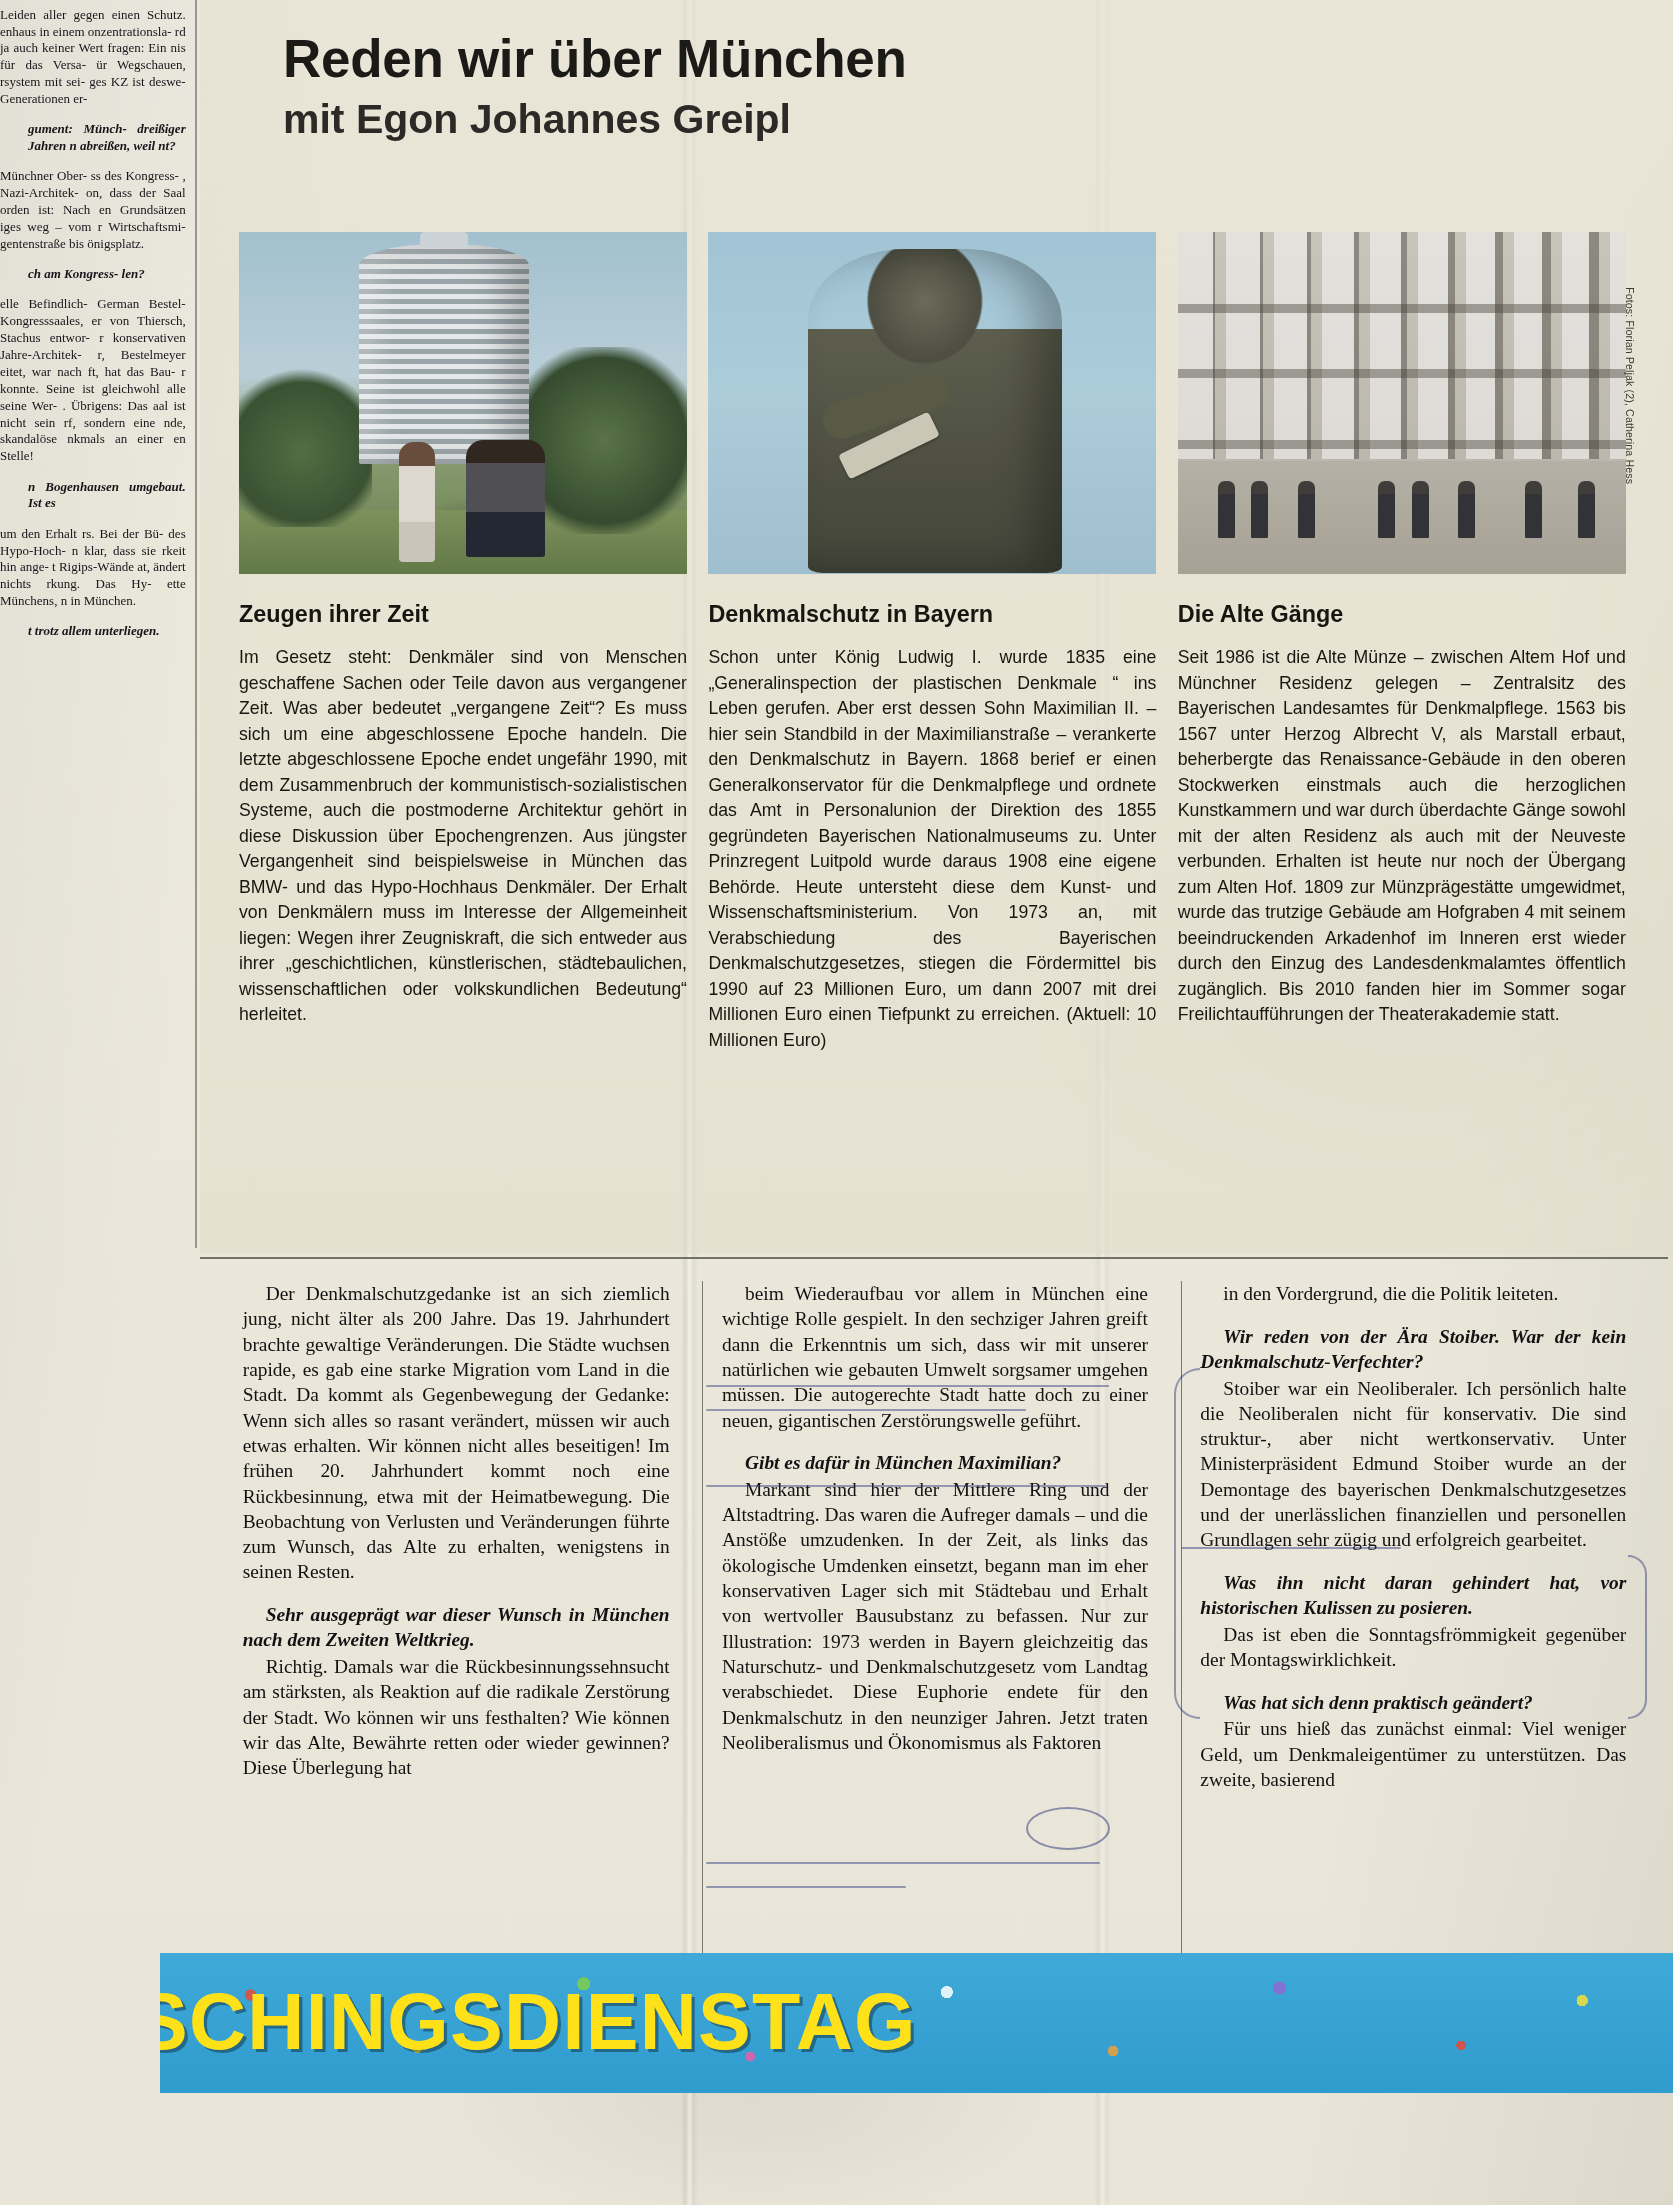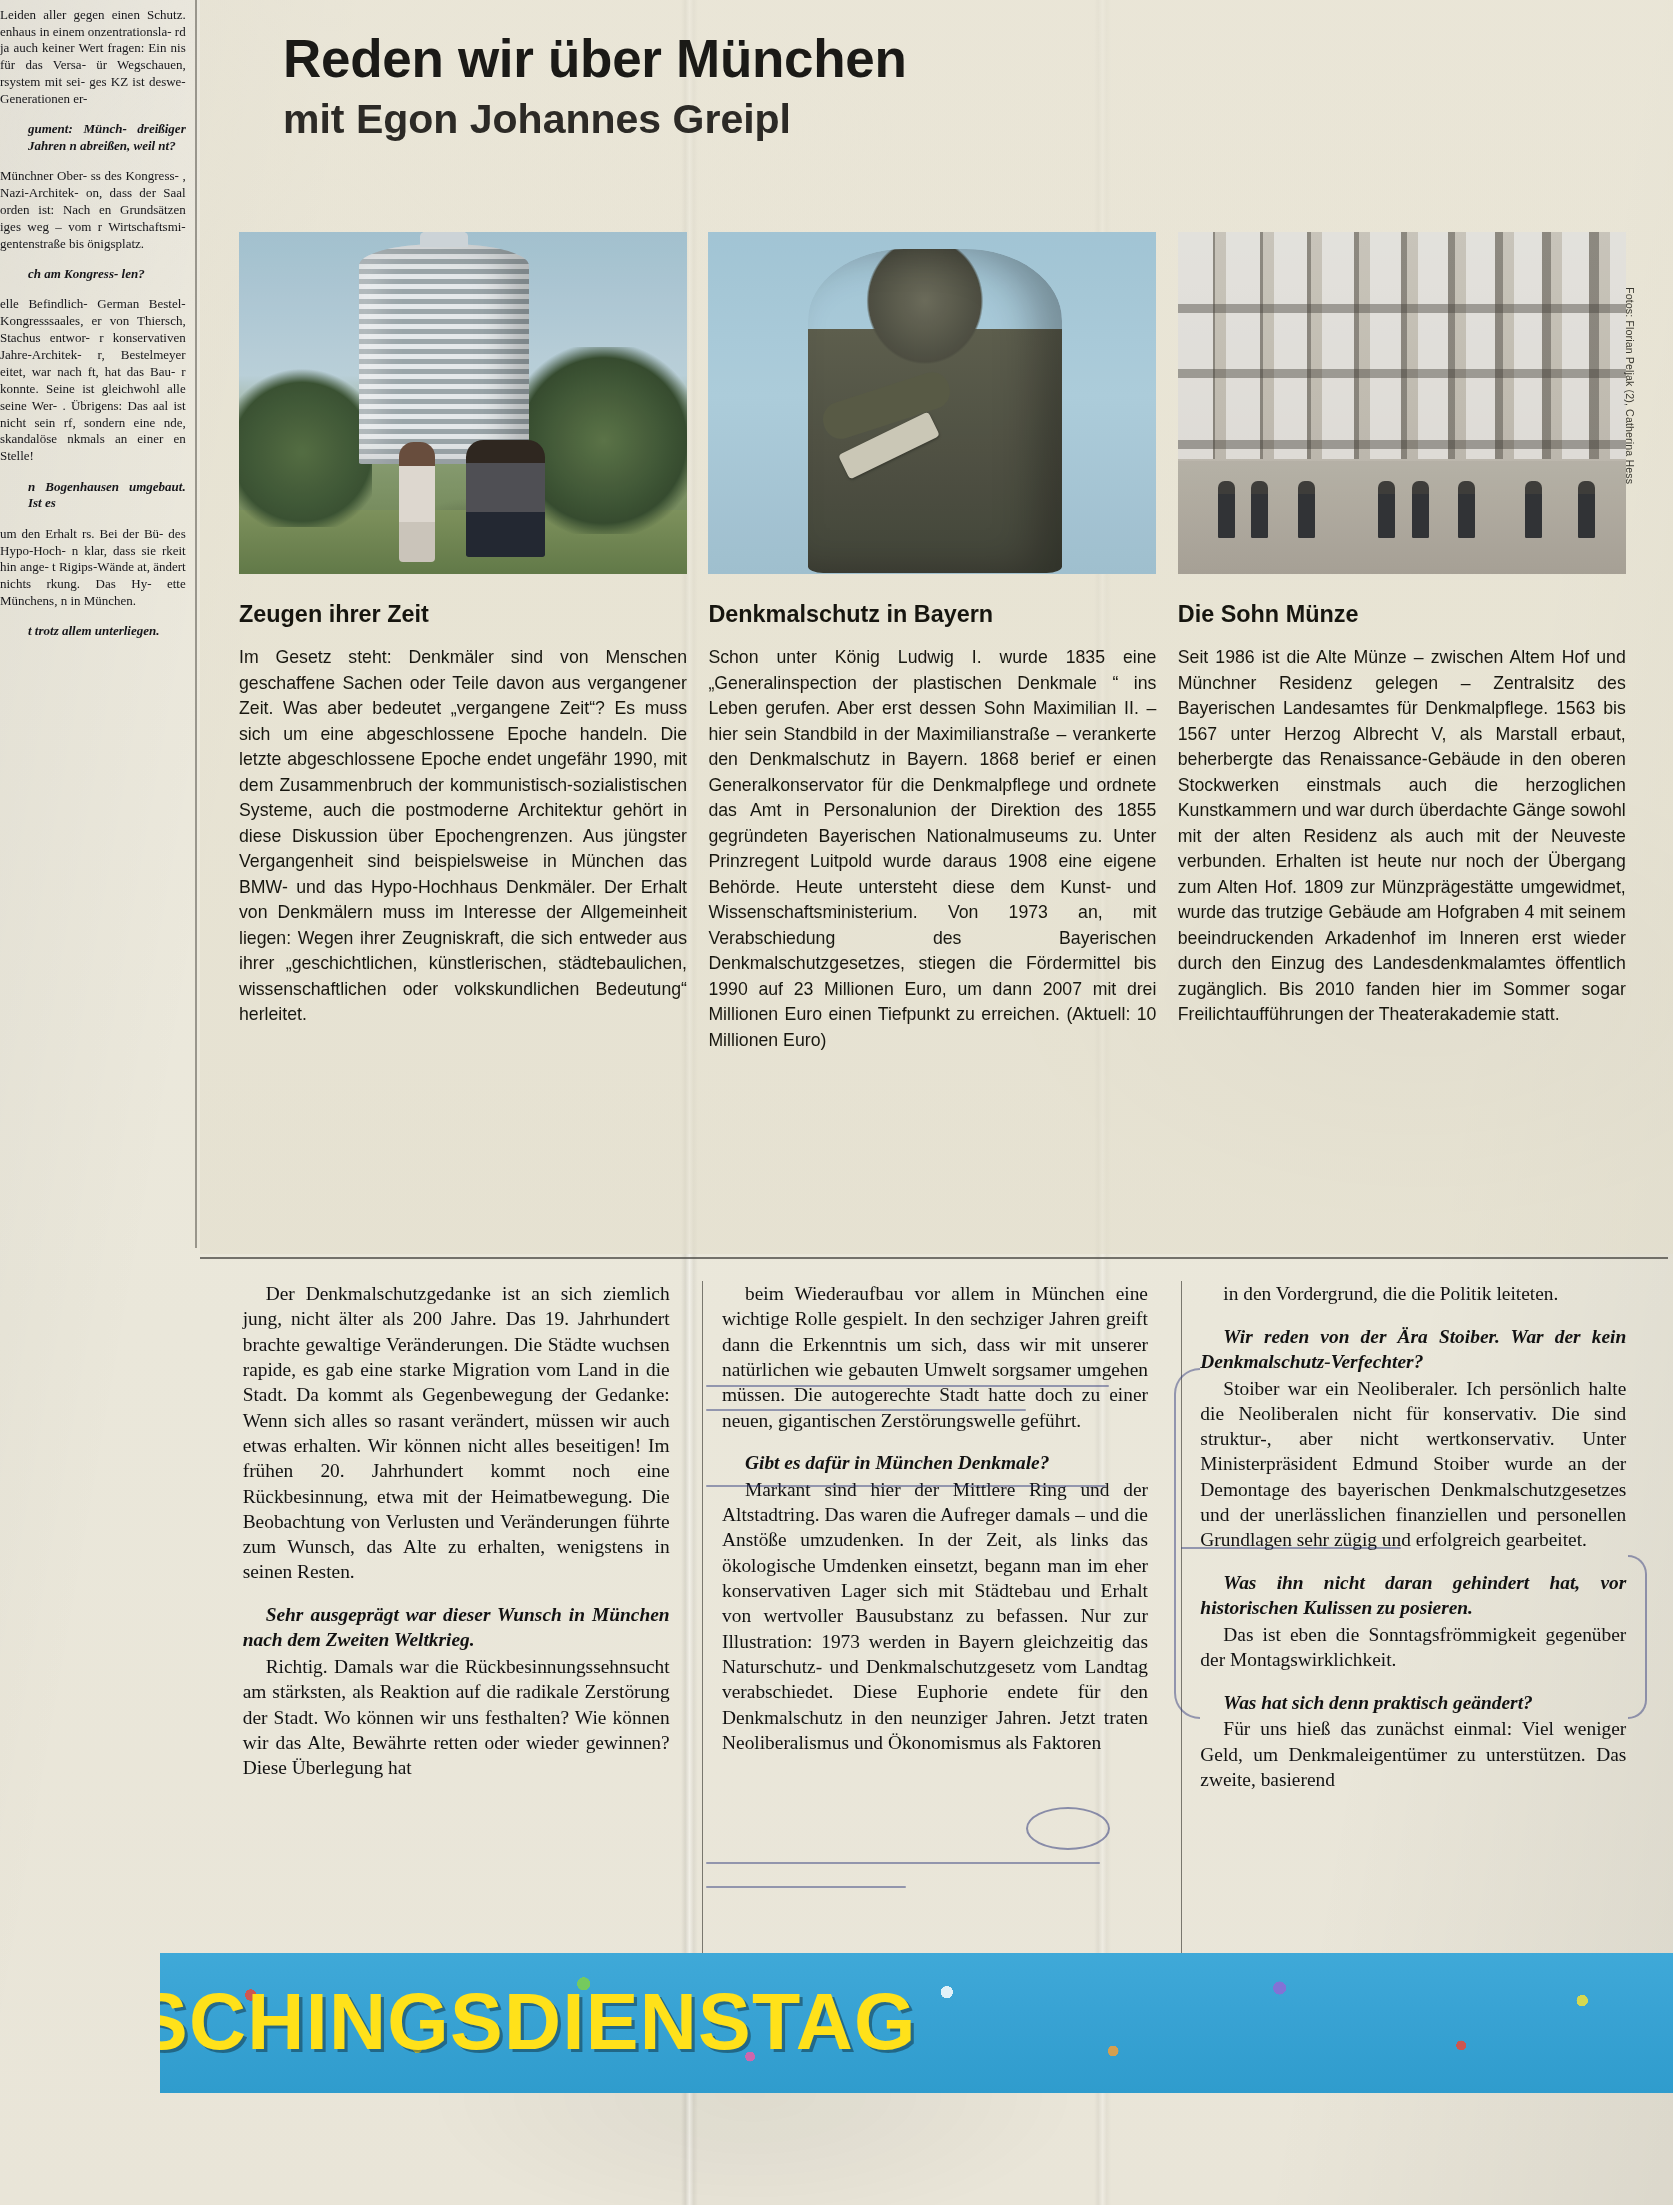--- a/index.html
+++ b/index.html
@@ -427,36 +427,36 @@
 <div class="fcols">
   <div class="fcol">
     <h3>Zeugen ihrer Zeit</h3>
     <p>Im Gesetz steht: Denkmäler sind von Menschen geschaffene Sachen oder Teile davon aus vergangener Zeit. Was aber bedeutet „vergangene Zeit“? Es muss sich um eine abgeschlossene Epoche handeln. Die letzte abgeschlossene Epoche endet ungefähr 1990, mit dem Zusammenbruch der kommunistisch-sozialistischen Systeme, auch die postmoderne Architektur gehört in diese Diskussion über Epochengrenzen. Aus jüngster Vergangenheit sind beispielsweise in München das BMW- und das Hypo-Hochhaus Denkmäler. Der Erhalt von Denkmälern muss im Interesse der Allgemeinheit liegen: Wegen ihrer Zeugniskraft, die sich entweder aus ihrer „geschichtlichen, künstlerischen, städtebaulichen, wissenschaftlichen oder volkskundlichen Bedeutung“ herleitet.</p>
   </div>
   <div class="fcol">
     <h3>Denkmalschutz in Bayern</h3>
     <p>Schon unter König Ludwig I. wurde 1835 eine „Generalinspection der plastischen Denkmale “ ins Leben gerufen. Aber erst dessen Sohn Maximilian II. – hier sein Standbild in der Maximilianstraße – verankerte den Denkmalschutz in Bayern. 1868 berief er einen Generalkonservator für die Denkmalpflege und ordnete das Amt in Personalunion der Direktion des 1855 gegründeten Bayerischen Nationalmuseums zu. Unter Prinzregent Luitpold wurde daraus 1908 eine eigene Behörde. Heute untersteht diese dem Kunst- und Wissenschaftsministerium. Von 1973 an, mit Verabschiedung des Bayerischen Denkmalschutzgesetzes, stiegen die Fördermittel bis 1990 auf 23 Millionen Euro, um dann 2007 mit drei Millionen Euro einen Tiefpunkt zu erreichen. (Aktuell: 10 Millionen Euro)</p>
   </div>
   <div class="fcol">
-    <h3>Die Sohn Münze</h3>
+    <h3>Die Alte Gänge</h3>
     <p>Seit 1986 ist die Alte Münze – zwischen Altem Hof und Münchner Residenz gelegen – Zentralsitz des Bayerischen Landesamtes für Denkmalpflege. 1563 bis 1567 unter Herzog Albrecht V, als Marstall erbaut, beherbergte das Renaissance-Gebäude in den oberen Stockwerken einstmals auch die herzoglichen Kunstkammern und war durch überdachte Gänge sowohl mit der alten Residenz als auch mit der Neuveste verbunden. Erhalten ist heute nur noch der Übergang zum Alten Hof. 1809 zur Münzprägestätte umgewidmet, wurde das trutzige Gebäude am Hofgraben 4 mit seinem beeindruckenden Arkadenhof im Inneren erst wieder durch den Einzug des Landesdenkmalamtes öffentlich zugänglich. Bis 2010 fanden hier im Sommer sogar Freilichtaufführungen der Theaterakademie statt.</p>
   </div>
 </div>
 
 <div class="hr-main"></div>
 
 <div class="body-cols">
   <div class="bcol">
     <p class="first">Der Denkmalschutzgedanke ist an sich ziemlich jung, nicht älter als 200 Jahre. Das 19. Jahrhundert brachte gewaltige Veränderungen. Die Städte wuchsen rapide, es gab eine starke Migration vom Land in die Stadt. Da kommt als Gegenbewegung der Gedanke: Wenn sich alles so rasant verändert, müssen wir auch etwas erhalten. Wir können nicht alles beseitigen! Im frühen 20. Jahrhundert kommt noch eine Rückbesinnung, etwa mit der Heimatbewegung. Die Beobachtung von Verlusten und Veränderungen führte zum Wunsch, das Alte zu erhalten, wenigstens in seinen Resten.</p>
     <p class="q">Sehr ausgeprägt war dieser Wunsch in München nach dem Zweiten Weltkrieg.</p>
     <p>Richtig. Damals war die Rückbesinnungssehnsucht am stärksten, als Reaktion auf die radikale Zerstörung der Stadt. Wo können wir uns festhalten? Wie können wir das Alte, Bewährte retten oder wieder gewinnen? Diese Überlegung hat</p>
   </div>
   <div class="bcol">
     <p class="first">beim Wiederaufbau vor allem in München eine wichtige Rolle gespielt. In den sechziger Jahren greift dann die Erkenntnis um sich, dass wir mit unserer natürlichen wie gebauten Umwelt sorgsamer umgehen müssen. Die autogerechte Stadt hatte doch zu einer neuen, gigantischen Zerstörungswelle geführt.</p>
-    <p class="q">Gibt es dafür in München Denkmale?</p>
+    <p class="q">Gibt es dafür in München Maximilian?</p>
     <p>Markant sind hier der Mittlere Ring und der Altstadtring. Das waren die Aufreger damals – und die Anstöße umzudenken. In der Zeit, als links das ökologische Umdenken einsetzt, begann man im eher konservativen Lager sich mit Städtebau und Erhalt von wertvoller Bausubstanz zu befassen. Nur zur Illustration: 1973 werden in Bayern gleichzeitig das Naturschutz- und Denkmalschutzgesetz vom Landtag verabschiedet. Diese Euphorie endete für den Denkmalschutz in den neunziger Jahren. Jetzt traten Neoliberalismus und Ökonomismus als Faktoren</p>
   </div>
   <div class="bcol">
     <p class="first">in den Vordergrund, die die Politik leiteten.</p>
     <p class="q">Wir reden von der Ära Stoiber. War der kein Denkmalschutz-Verfechter?</p>
     <p>Stoiber war ein Neoliberaler. Ich persönlich halte die Neoliberalen nicht für konservativ. Die sind struktur-, aber nicht wertkonservativ. Unter Ministerpräsident Edmund Stoiber wurde an der Demontage des bayerischen Denkmalschutzgesetzes und der unerlässlichen finanziellen und personellen Grundlagen sehr zügig und erfolgreich gearbeitet.</p>
     <p class="q">Was ihn nicht daran gehindert hat, vor historischen Kulissen zu posieren.</p>
     <p>Das ist eben die Sonntagsfrömmigkeit gegenüber der Montagswirklichkeit.</p>
     <p class="q">Was hat sich denn praktisch geändert?</p>
     <p>Für uns hieß das zunächst einmal: Viel weniger Geld, um Denkmaleigentümer zu unterstützen. Das zweite, basierend</p>

